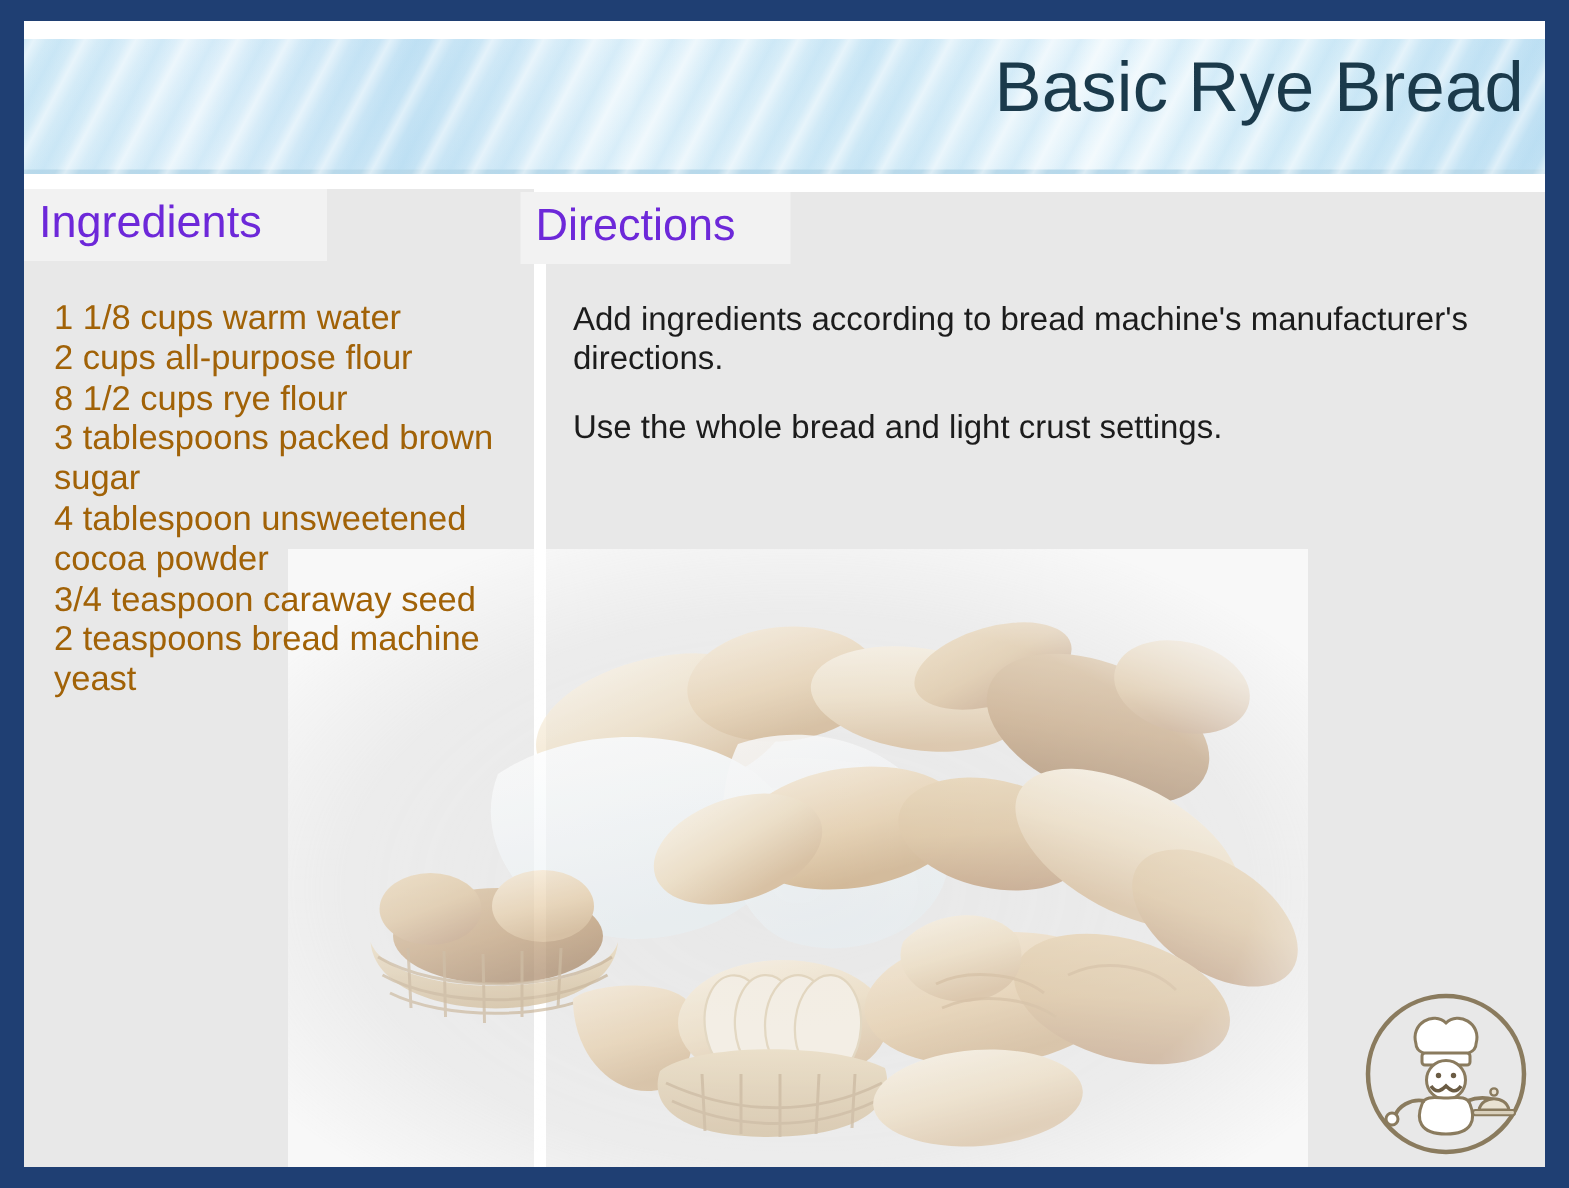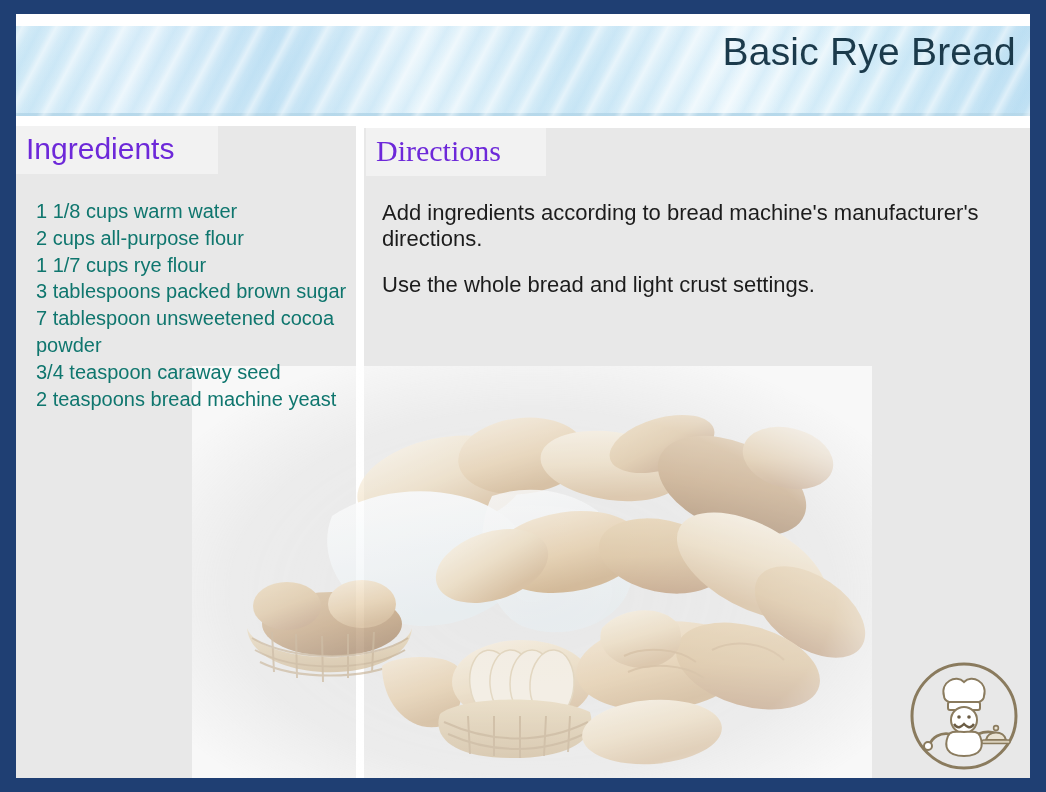--- a/index.html
+++ b/index.html
@@ -70,21 +70,21 @@
     left: 0;
     bottom: 0;
     width: 100%;
     height: 3px;
     background: #b9d9ea;
   }
   .slide-title {
     position: absolute;
     right: 14px;
     top: 16px;
-    font-size: 39px;
+    font-size: 47px;
     color: #1b3a4b;
     letter-spacing: 0.2px;
     z-index: 3;
   }
 
   
   .panel {
     position: absolute;
     background: #e8e8e8;
   }
@@ -109,35 +109,34 @@
     line-height: 40px;
     padding: 3px 14px 5px 10px;
     white-space: nowrap;
   }
   .head-ingredients {
     left: 0px;
     top: 112px;
     min-width: 178px;
   }
   .head-directions {
-    left: 350px;
+    left: 331px;
     top: 114px;
     min-width: 156px;
-    font-family: Liberation Serif, serif;
   }
 
   
   .ingredients-list {
     position: absolute;
     left: 20px;
     top: 184px;
     width: 330px;
-    font-size: 20px;
+    font-size: 23px;
     line-height: 26.8px;
-    color: #0f766e;
+    color: #a16207;
     z-index: 4;
   }
   .ingredients-list div {
     white-space: normal;
   }
 
   .directions {
     position: absolute;
     left: 366px;
     top: 186px;
@@ -282,23 +281,23 @@
         <rect x="0" y="0" width="680" height="412" fill="url(#bgFade)"></rect>
       </svg>
     </div>
 
     <div class="section-head head-ingredients">Ingredients</div>
     <div class="section-head head-directions">Directions</div>
 
     <div class="ingredients-list">
       <div>1 1/8 cups warm water</div>
       <div>2 cups all-purpose flour</div>
-      <div>1 1/7 cups rye flour</div>
+      <div>8 1/2 cups rye flour</div>
       <div>3 tablespoons packed brown sugar</div>
-      <div>7 tablespoon unsweetened cocoa powder</div>
+      <div>4 tablespoon unsweetened cocoa powder</div>
       <div>3/4 teaspoon caraway seed</div>
       <div>2 teaspoons bread machine yeast</div>
     </div>
 
     <div class="directions">
       <p>Add ingredients according to bread machine's manufacturer's directions.</p>
       <p>Use the whole bread and light crust settings.</p>
     </div>
 
     <div class="chef-logo">

